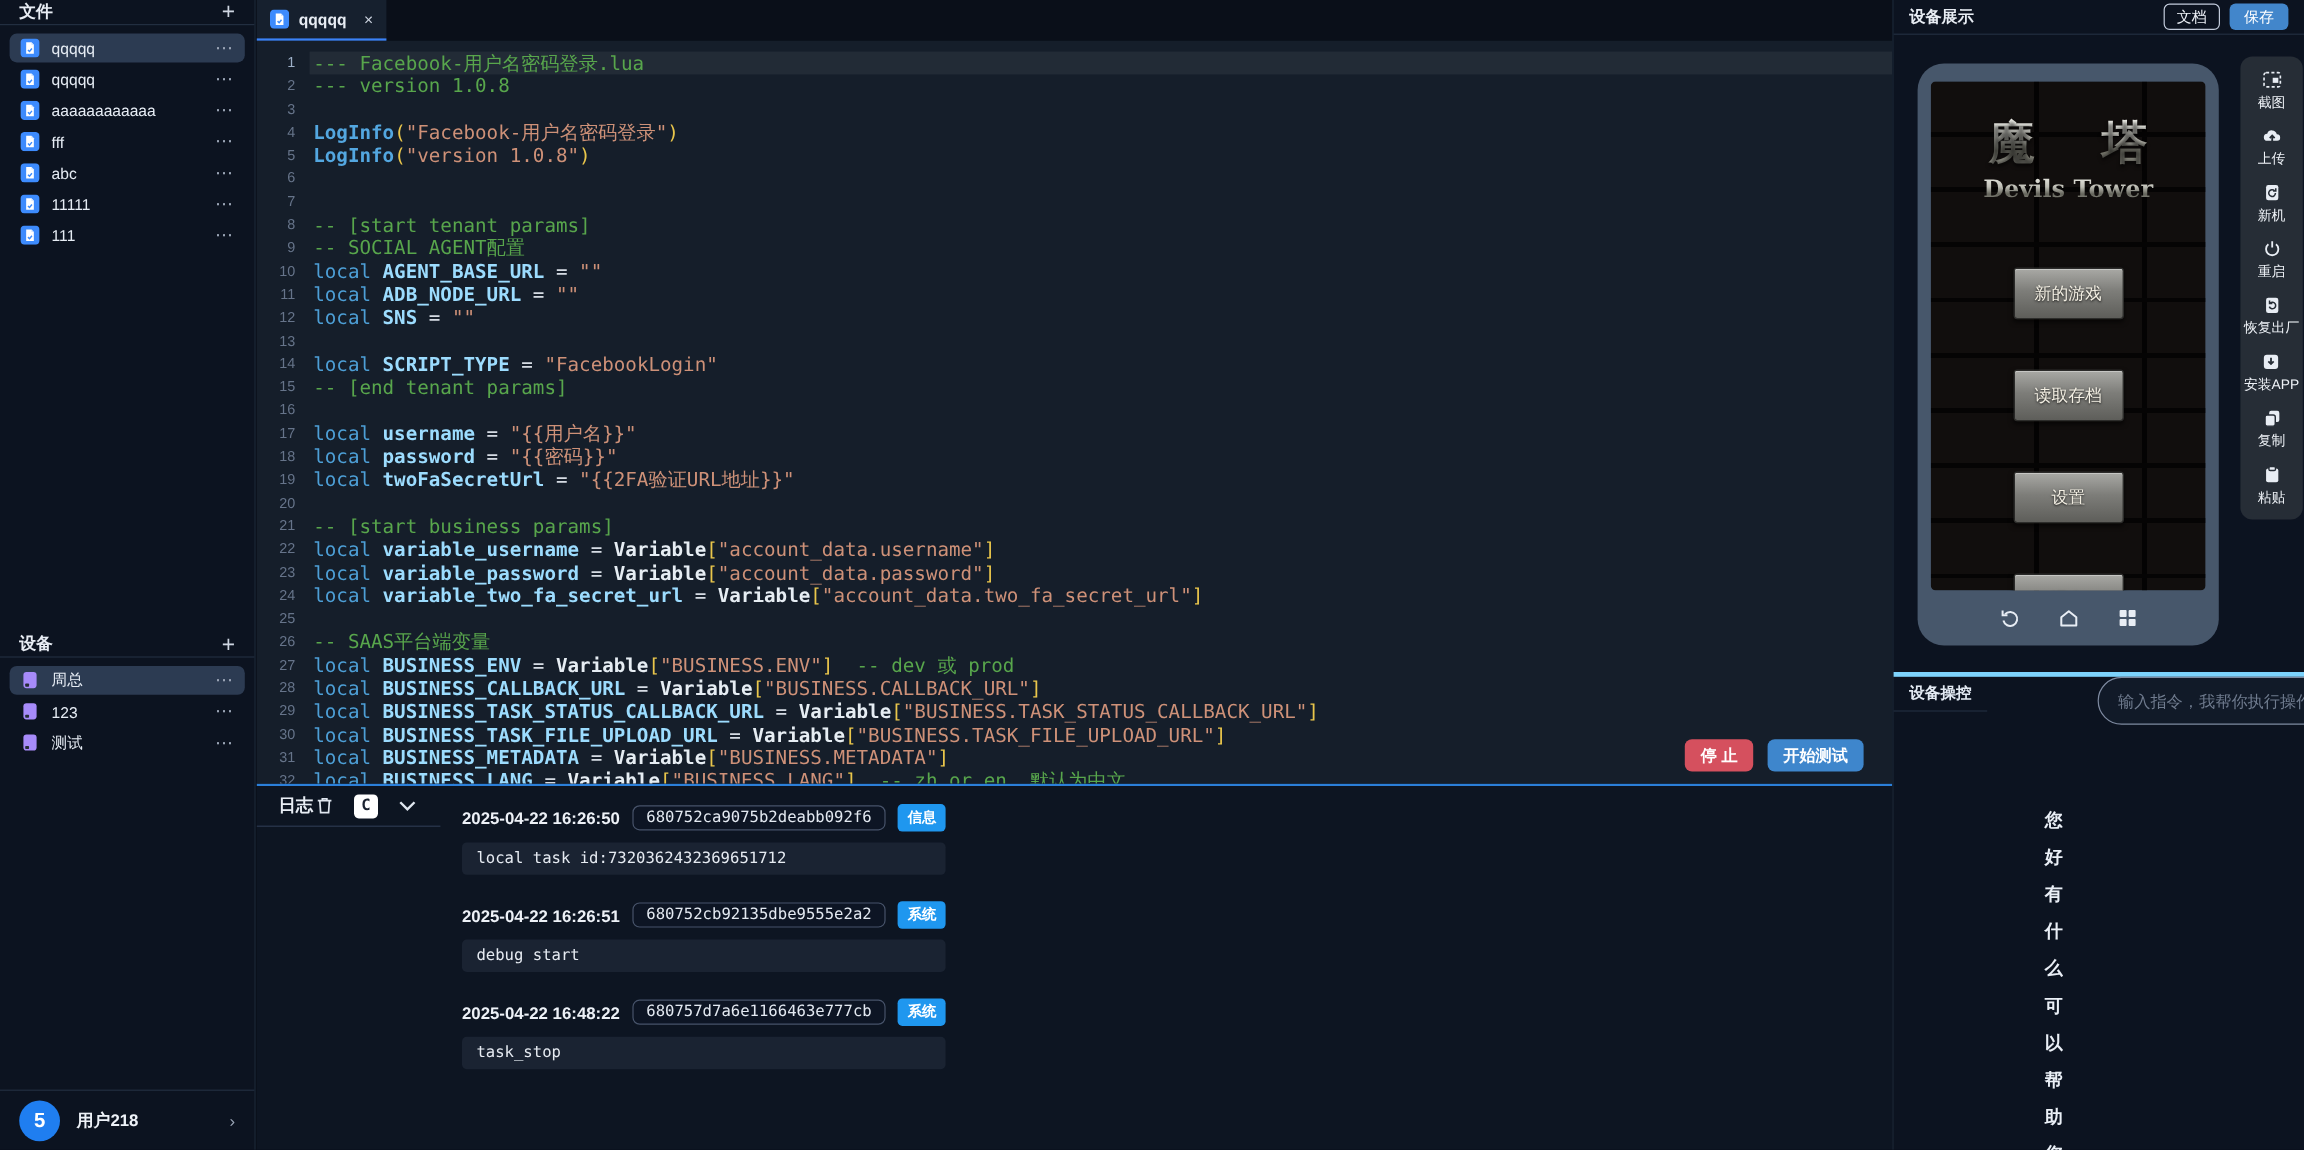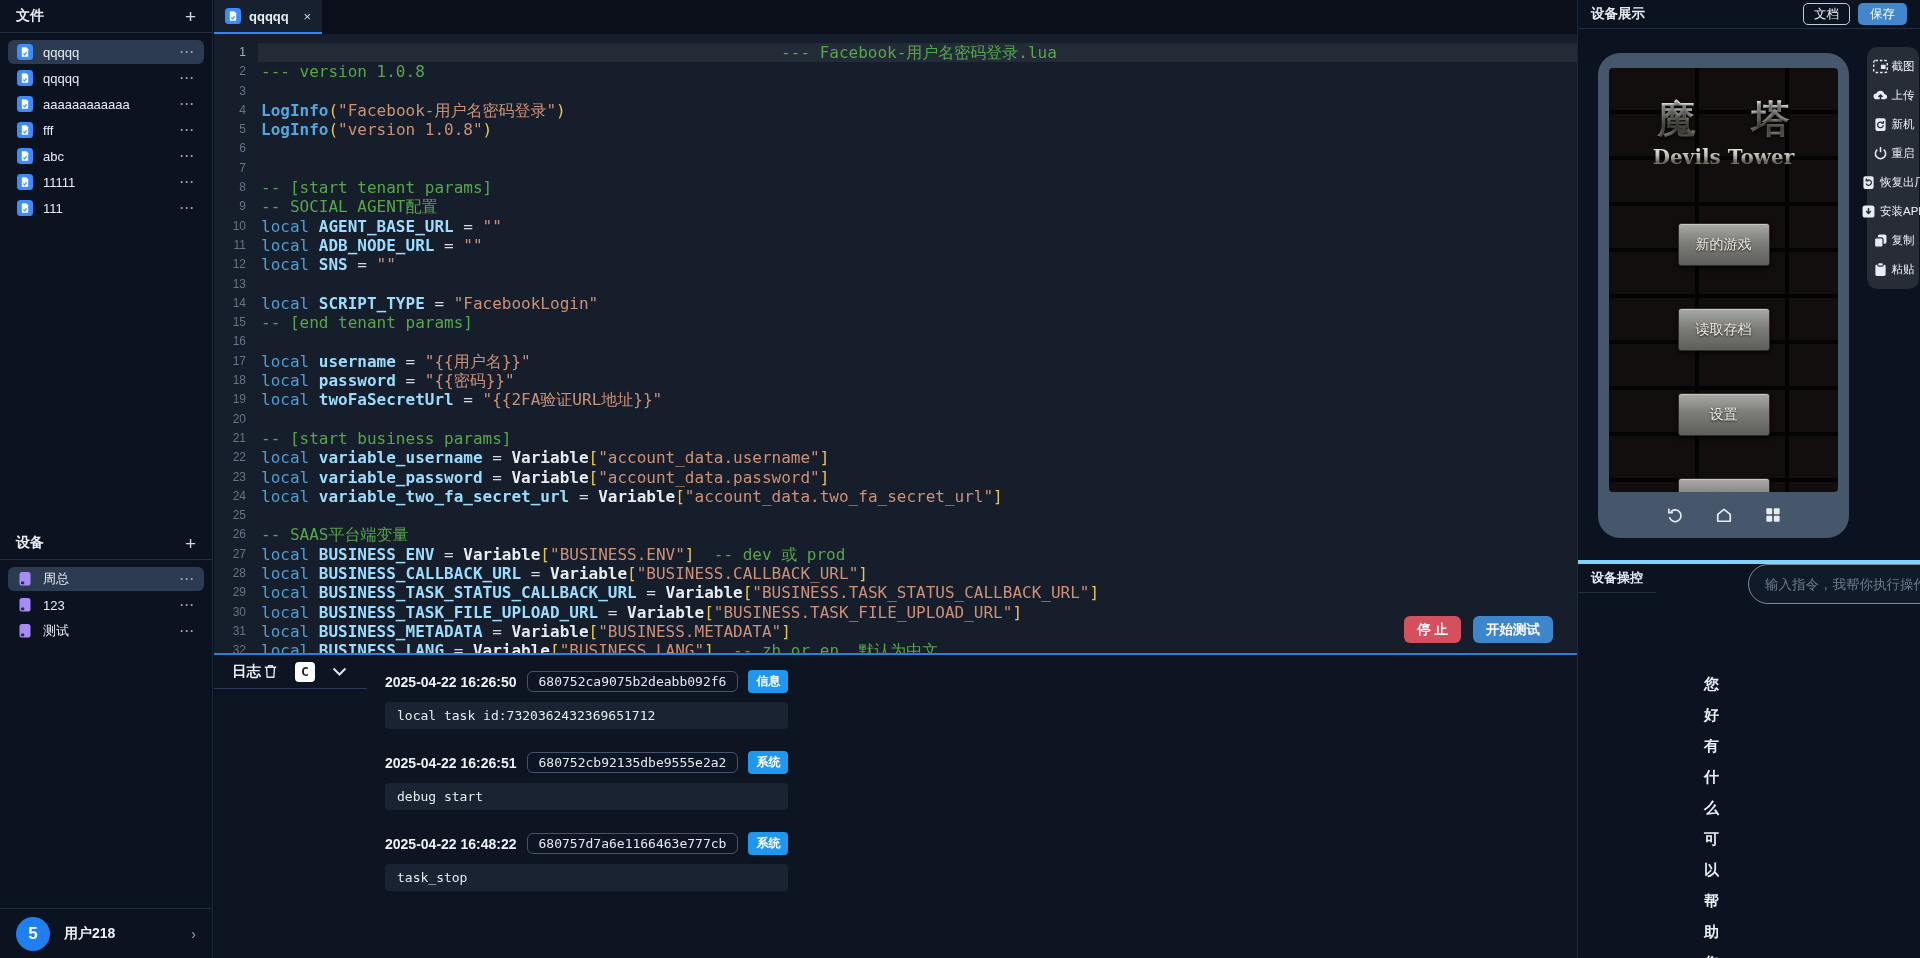--- a/index.html
+++ b/index.html
@@ -1,20 +1,20 @@
 <!DOCTYPE html>
 <html><head>
 <meta charset="utf-8">
 <style>
   * { margin:0; padding:0; box-sizing:border-box; }
   html,body { width:1920px; height:958px; background:#0a101b; font-family:"Liberation Sans","DejaVu Sans",sans-serif; overflow:hidden; }
 
   
   #sidebar { position:absolute; left:0; top:0; width:213px; height:958px; background:#0c1320; border-right:1px solid #1c2635; }
-  .side-header { height:33px; display:flex; align-items:center; justify-content:space-between; padding:0 16px; border-bottom:1px solid #222e40; color:#e8edf4; font-weight:bold; font-size:14px; }
+  .side-header { height:21px; display:flex; align-items:center; justify-content:space-between; padding:0 16px; border-bottom:1px solid #222e40; color:#e8edf4; font-weight:bold; font-size:14px; }
   .plus { color:#cfd6e2; font-size:19px; font-weight:400; cursor:pointer; line-height:1; }
   .list { padding:7px 8px; }
   .row { height:24px; margin-bottom:2px; display:flex; align-items:center; gap:10px; padding:0 9px; border-radius:6px; color:#e6ecf4; font-size:13px; font-weight:500; cursor:pointer; }
   .row.sel { background:#2c3b52; }
   .row .lbl { flex:1; white-space:nowrap; overflow:hidden; }
   .dots { color:#9aa4b5; font-weight:bold; font-size:12px; letter-spacing:1px; }
   .fico, .dico { width:16px; height:16px; flex:none; }
   #devices { position:absolute; top:527px; left:0; right:0; }
   #userbar { position:absolute; bottom:0; left:0; right:0; height:50px; border-top:1px solid #222e40; display:flex; align-items:center; padding:0 16px; }
   .avatar { width:34px; height:34px; border-radius:50%; background:#1f7ef0; color:#fff; font-weight:bold; font-size:17px; display:flex; align-items:center; justify-content:center; }
@@ -23,21 +23,21 @@
 
   
   #main { position:absolute; left:214px; top:0; width:1363px; height:958px; display:flex; flex-direction:column; }
   .tabbar { height:34px; flex:none; background:#0a0f19; display:flex; }
   .tab { width:108px; background:#16202e; display:flex; align-items:center; gap:8px; padding:0 11px; border-bottom:2px solid #3b82f6; color:#e8edf4; font-size:13px; font-weight:bold; cursor:pointer; }
   .tab .tx { margin-left:auto; color:#cfd6e2; font-weight:400; font-size:13px; }
   .editor { flex:1; background:#151e2a; position:relative; overflow:hidden; padding-top:9px; }
   .cline { display:flex; height:19.3px; line-height:19.3px; font-family:"DejaVu Sans Mono","DejaVu Sans",monospace; font-size:16px; white-space:pre; }
   .ln { width:32px; flex:none; text-align:right; color:#66748a; font-size:12px; font-family:"Liberation Sans",sans-serif; }
   .lc { flex:1; margin-left:12px; padding-left:3px; }
-  .cline.active .lc { background:rgba(255,255,255,.06);text-align:center; }
+  .cline.active .lc { background:rgba(255,255,255,.06); }
   .cline.active .ln { color:#9db0c8; }
   .tk-c{color:#58a64c} .tk-k{color:#4d9fd6} .tk-v{color:#9cdcfe;font-weight:bold}
   .tk-f{color:#53a7e0;font-weight:bold} .tk-s{color:#ce9178} .tk-b{color:#e9c64b}
   .tk-w{color:#d5dbe3} .tk-x{color:#e6edf3;font-weight:bold}
   .run-btns { position:absolute; right:24px; bottom:10px; display:flex; gap:12px; }
   .btn-stop { background:#d5505e; color:#fff; border:none; height:27px; padding:0 13px; border-radius:6px; font-size:13.5px; font-weight:bold; cursor:pointer; }
   .btn-start { background:#3e86cc; color:#fff; border:none; height:27px; padding:0 13px; border-radius:6px; font-size:13.5px; font-weight:bold; cursor:pointer; }
 
   .logpanel { height:305px; flex:none; border-top:2px solid #2b7fd9; background:#0d1522; display:flex; }
   .loghead { height:34px; flex:none; display:flex; align-items:center; padding:0 18px; border-bottom:1px solid #2c3950; color:#e8edf4; font-weight:bold; font-size:14.5px; }
@@ -74,21 +74,21 @@
               -webkit-background-clip:text; background-clip:text; color:transparent; }
   .gbtn { display:flex; align-items:center; justify-content:center; width:92px; height:43px; margin:42px auto 0; cursor:pointer;
           background:linear-gradient(180deg,#a9a9a5,#7d7d79 45%,#5e5e5a); border:1px solid #2d2d2b; border-radius:3px;
           color:#f3efe3; font-size:14px; text-shadow:0 1px 2px rgba(0,0,0,.85);
           box-shadow:0 2px 4px rgba(0,0,0,.65), inset 0 1px 0 rgba(255,255,255,.35); }
   .gbtn:first-of-type { margin-top:54px; }
   .pnav { position:absolute; left:0; right:0; bottom:0; height:46px; display:flex; align-items:center; justify-content:center; gap:29px; }
   .pnav svg { width:20px; height:20px; cursor:pointer; }
 
   .toolbar { position:absolute; left:289px; top:18px; width:52px; background:#262d36; border-radius:10px; padding:11px 0; display:flex; flex-direction:column; gap:12px; align-items:center; }
-  .titem { display:flex; flex-direction:row; align-items:center; gap:3px; color:#eef2f7; font-size:11.5px; cursor:pointer; white-space:nowrap; }
+  .titem { display:flex; flex-direction:column; align-items:center; gap:3px; color:#eef2f7; font-size:11.5px; cursor:pointer; white-space:nowrap; }
   .titem svg { width:17px; height:17px; }
 
   .device-control { flex:1; display:flex; flex-direction:row; border-top:4px solid #7dd3fc; }
   .dc-head { height:29px; flex:none; display:flex; align-items:center; padding:0 13px; color:#e3eaf3; font-weight:bold; font-size:13px; border-bottom:1px solid #222e40; }
   .chat { flex:1; padding:104px 14px 0 48px; }
   .cmsg { color:#eaeff6; font-weight:bold; font-size:15px; line-height:31px; }
   .chat-input { flex:none; margin:0 15px 16px; height:40px; border:1.5px solid #7e8aa0; border-radius:21px; display:flex; align-items:center; padding:0 7px 0 16px; background:rgba(30,40,56,.35); }
   .chat-input input { flex:1; background:transparent; border:none; outline:none; color:#cfd6e2; font-size:13.5px; font-family:"Liberation Sans","DejaVu Sans",sans-serif; }
   .chat-input input::placeholder { color:#6f7b8e; }
   .send { width:27px; height:27px; flex:none; border-radius:50%; background:#ccd1d9; display:flex; align-items:center; justify-content:center; cursor:pointer; }

